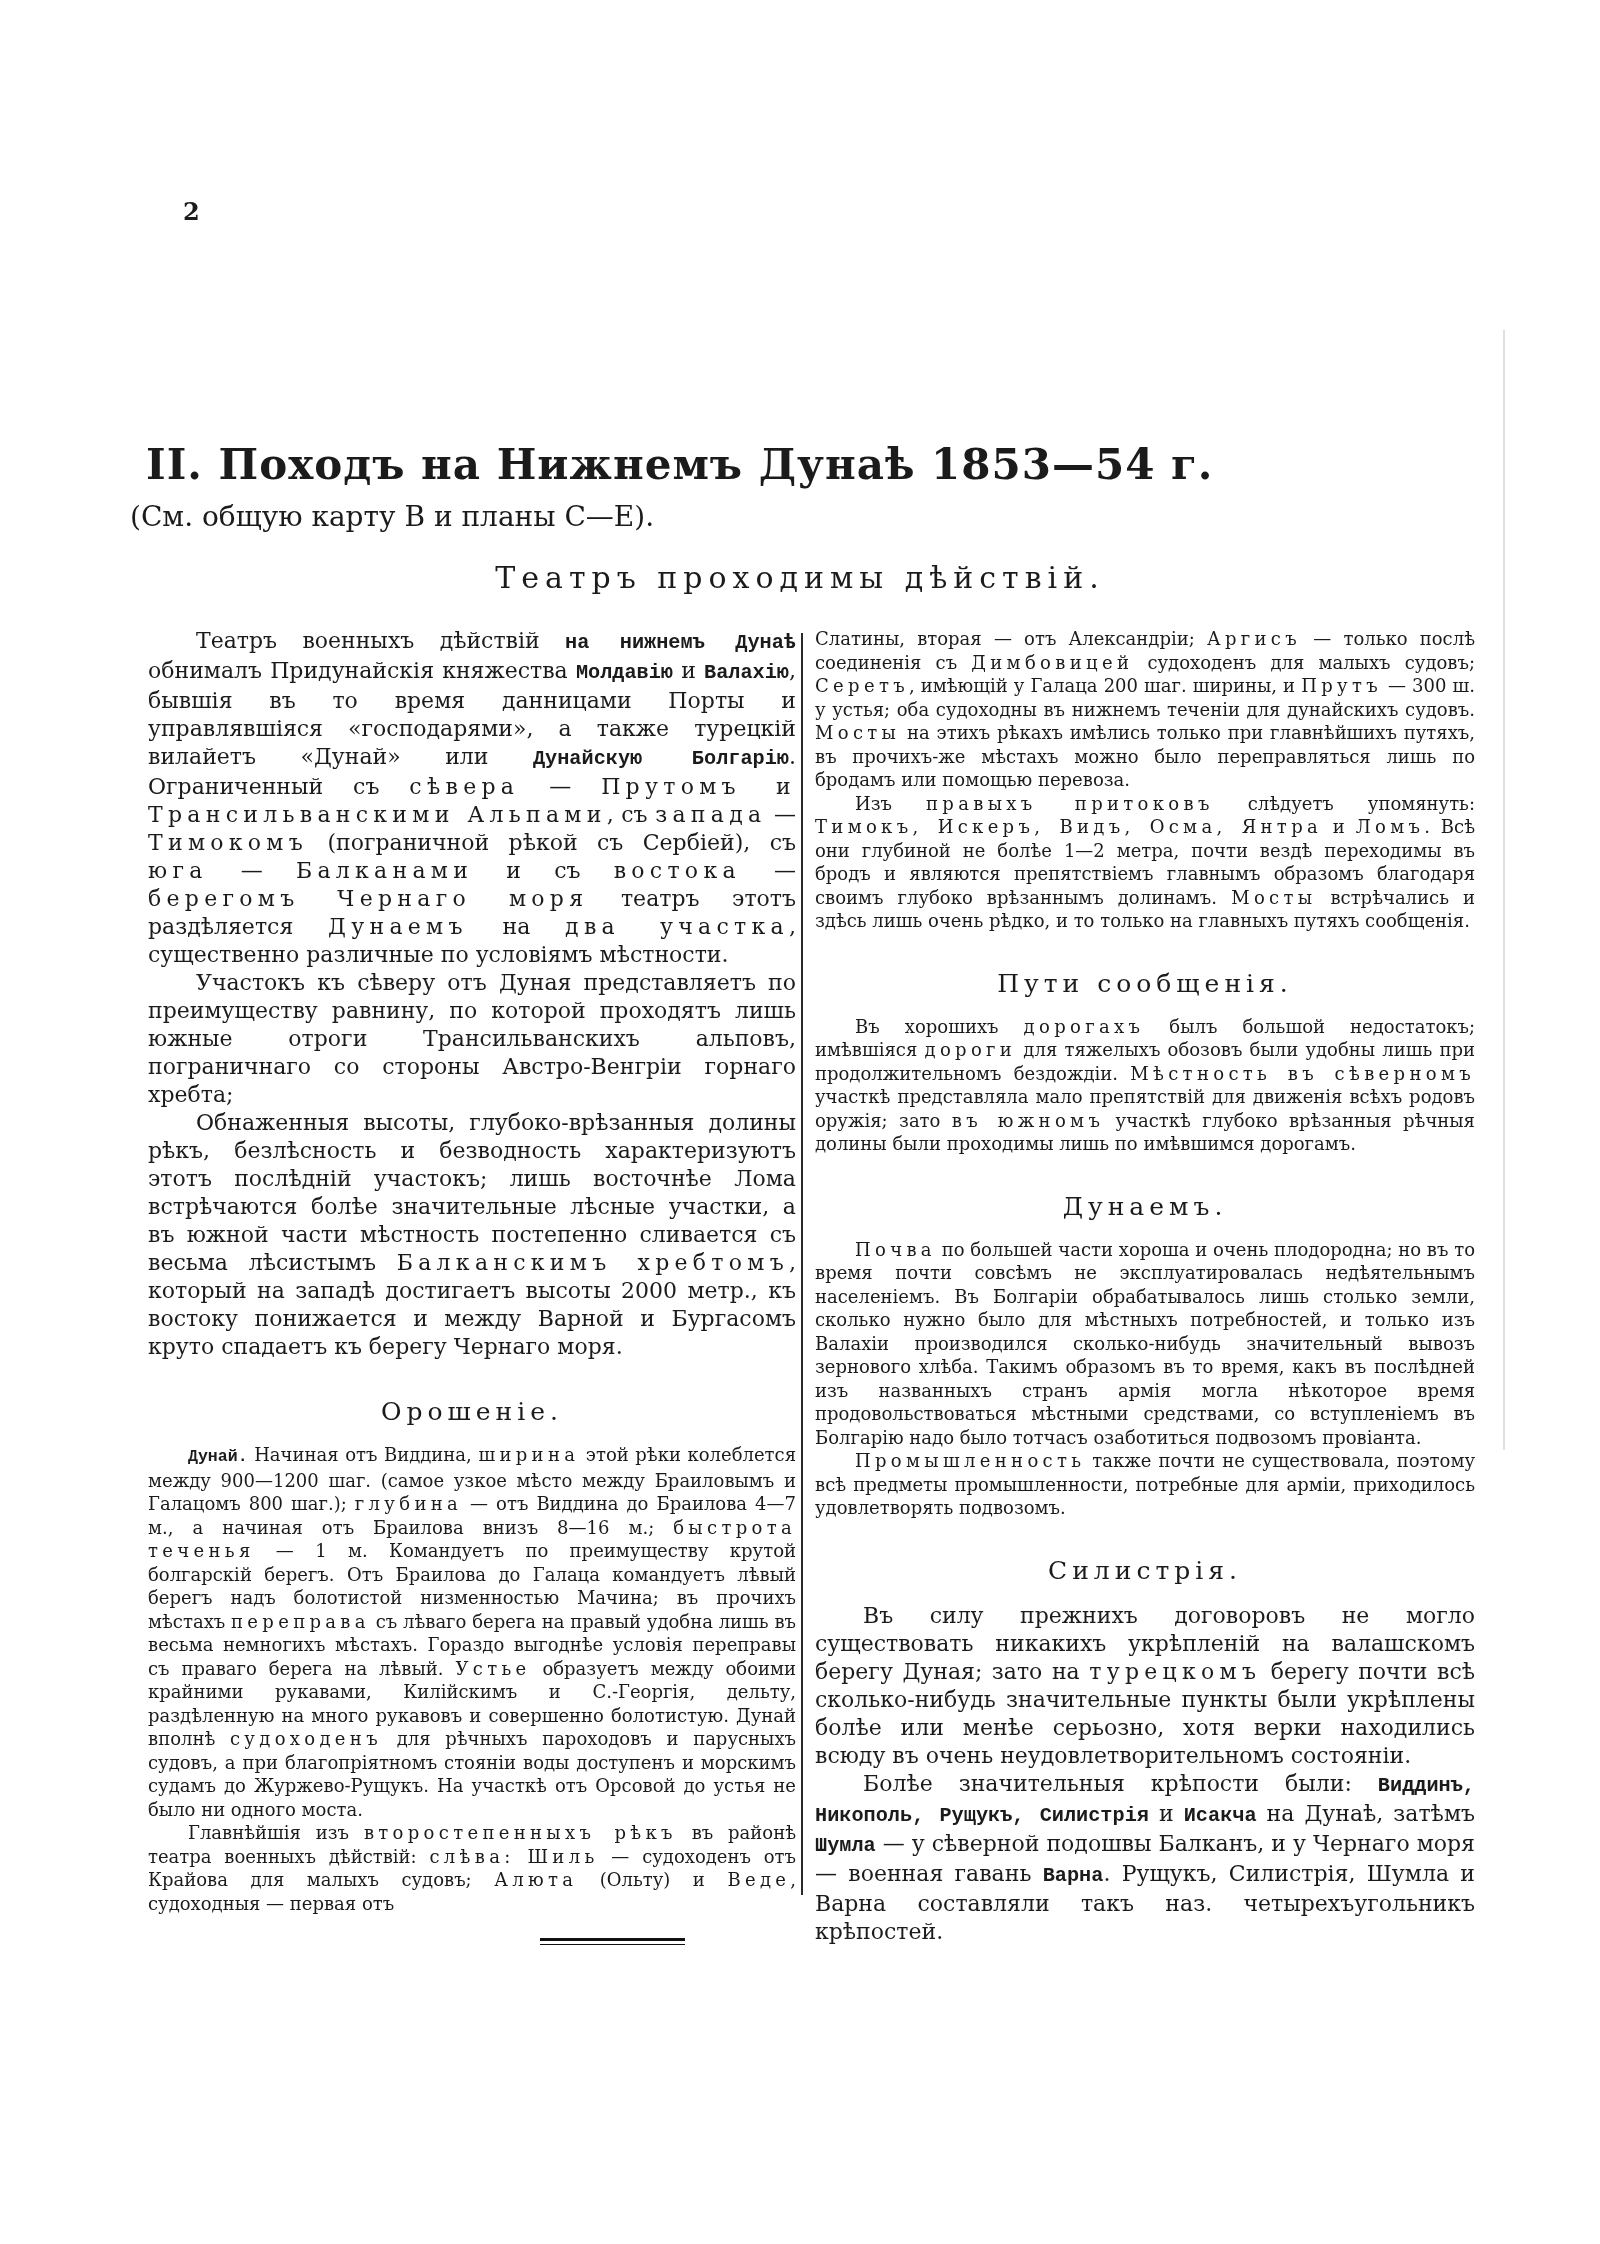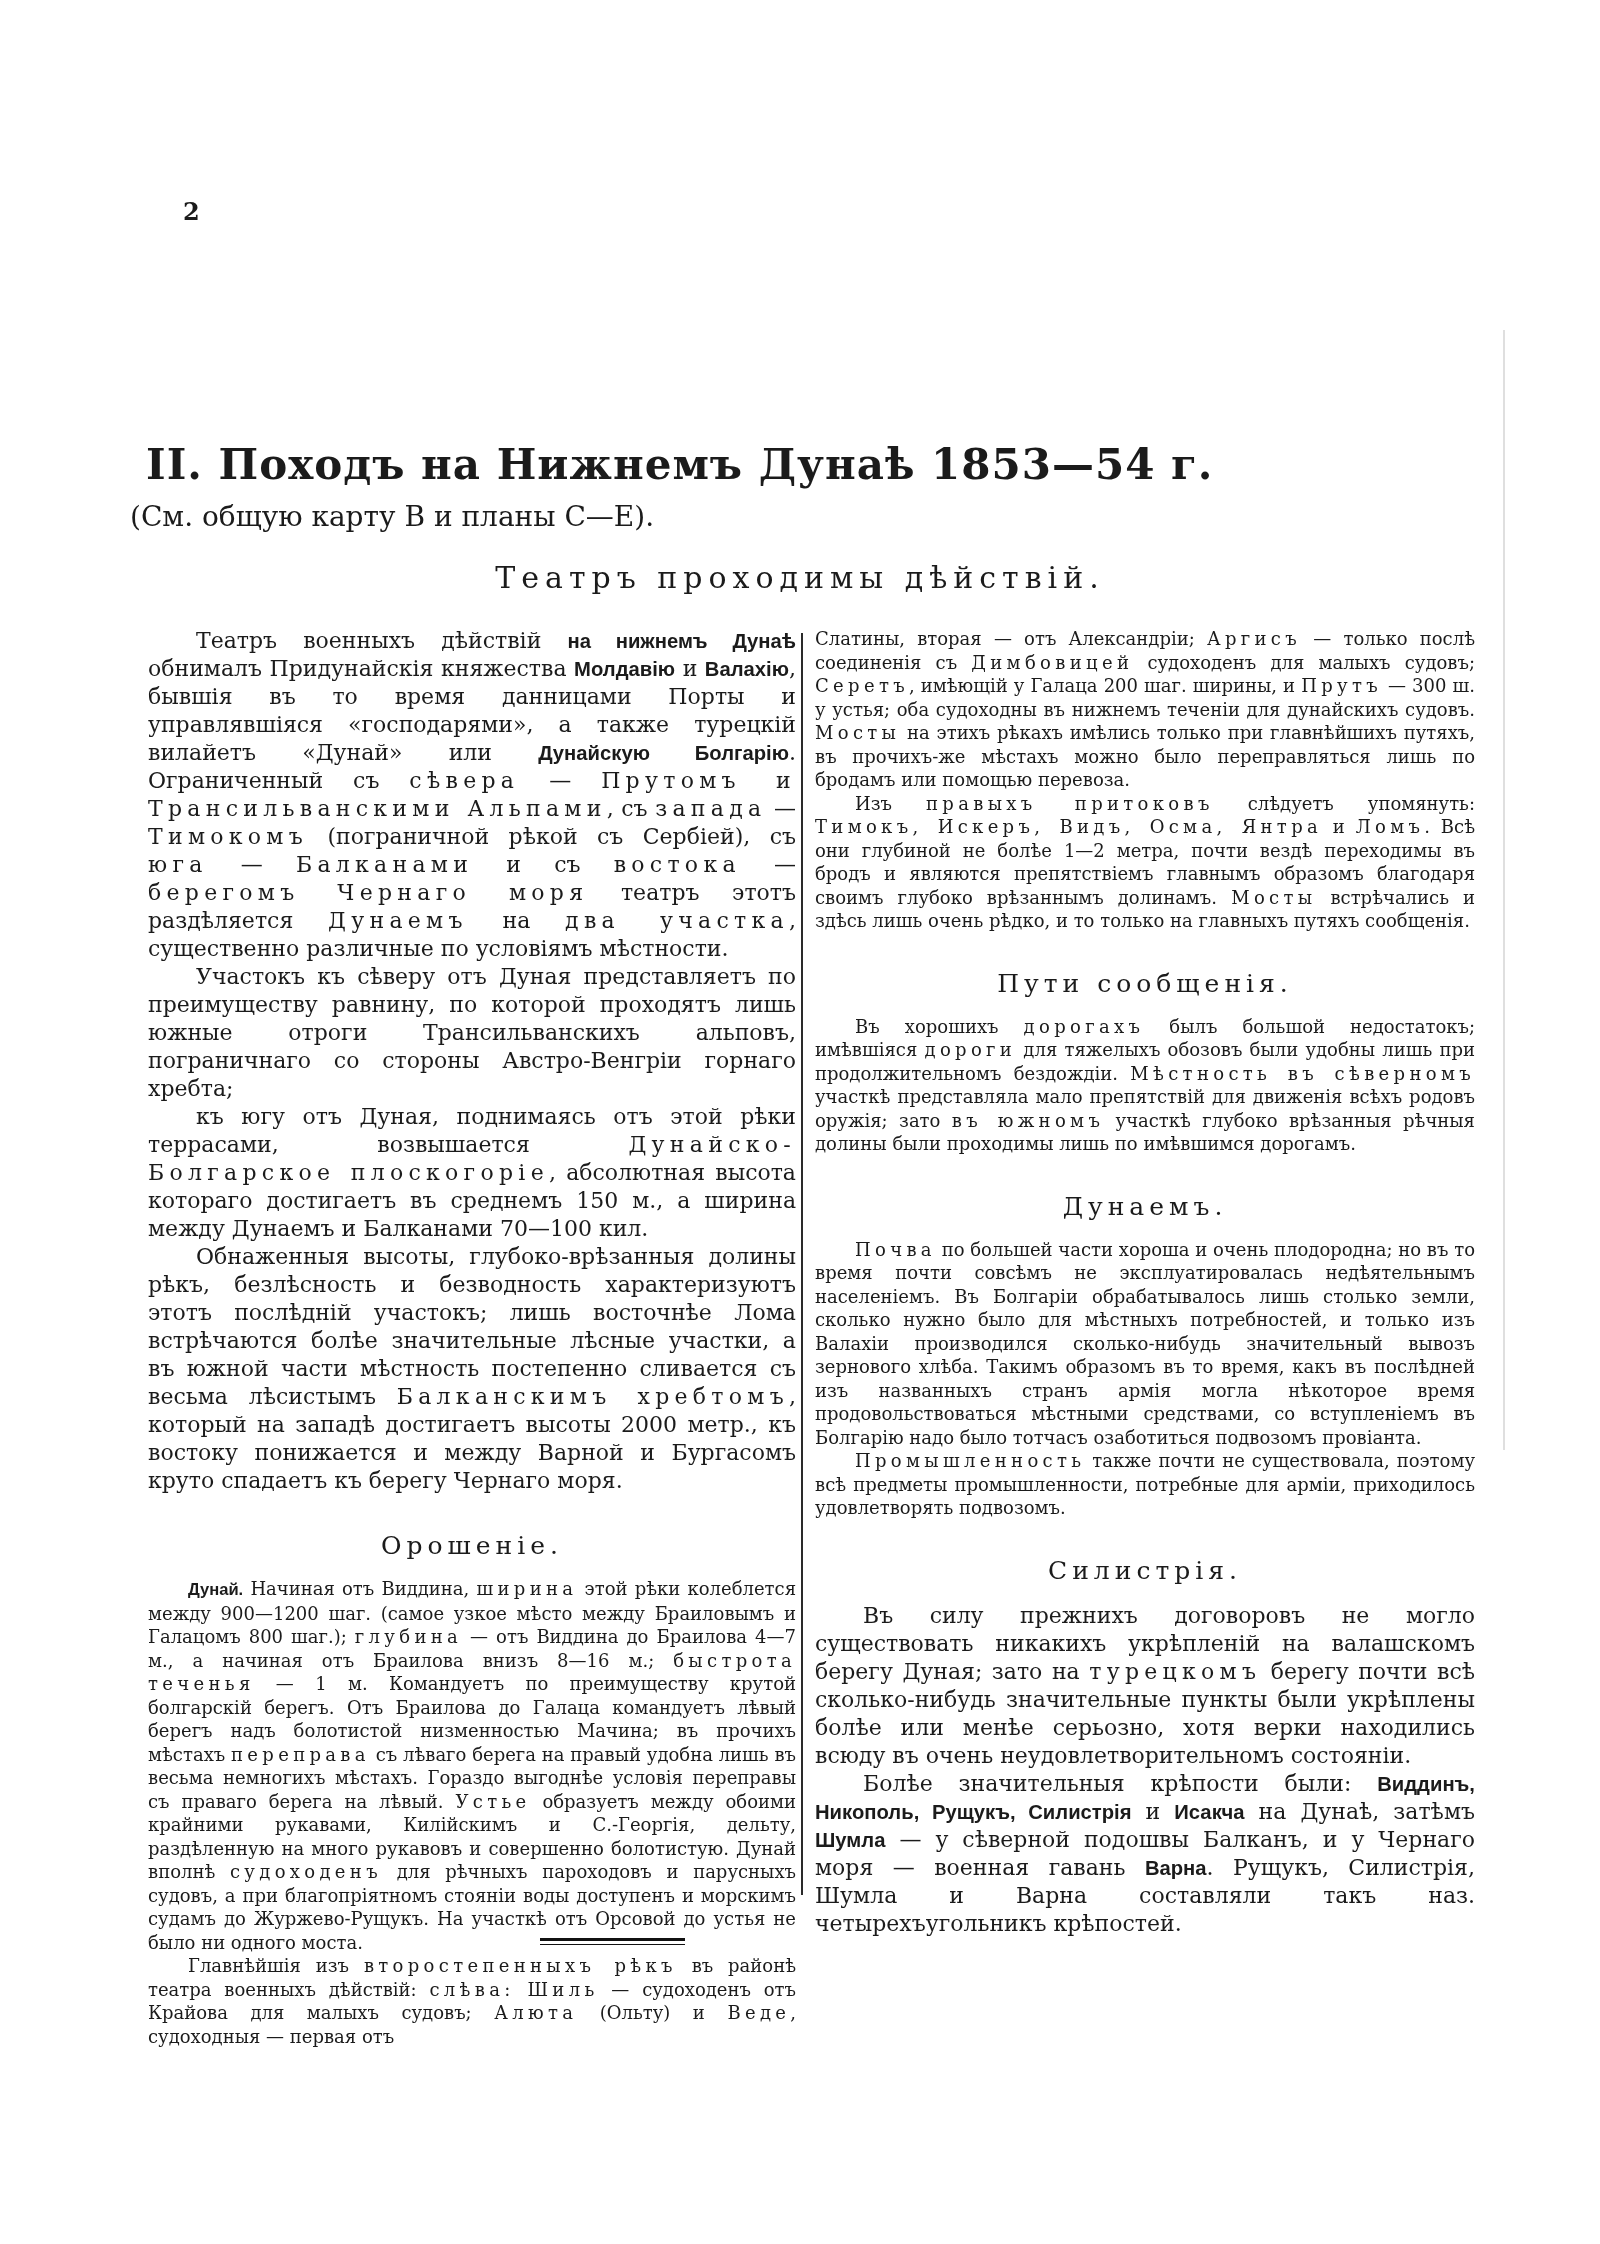--- a/index.html
+++ b/index.html
@@ -71,21 +71,21 @@
   .para {
     margin: 0;
     text-align: justify;
     text-indent: 48px;
   }
   .para.normal { font-size: 22px; line-height: 28px; }
   .para.small  { font-size: 18px; line-height: 23.5px; text-indent: 40px; }
   .para.no-indent { text-indent: 0; }
   .seg-spaced { letter-spacing: 0.24em; }
   .seg-bold {
-    font-family: Liberation Sans, sans-serif;
+    font-family: Liberation Mono, monospace;
     font-weight: bold;
     font-size: 0.92em;
   }
   .col-heading {
     margin: 36px 0 17px 0;
     text-align: center;
     font-size: 25px;
     font-weight: normal;
     letter-spacing: 5px;
     text-indent: 0;
@@ -114,21 +114,20 @@
 
 <div class="page">
   <div class="page-number">2</div>
   <h1 class="title">II. Походъ на Нижнемъ Дунаѣ 1853—54 г.</h1>
   <div class="subtitle">(См. общую карту B и планы C—E).</div>
   <h2 class="section-heading">Театръ проходимы дѣйствій.</h2>
 
   <div class="column column-left">
       <p class="para normal"><span class="seg-plain">Театръ военныхъ дѣйствій </span><span class="seg-bold">на нижнемъ Дунаѣ</span><span class="seg-plain"> обнималъ Придунайскія княжества </span><span class="seg-bold">Молдавію</span><span class="seg-plain"> и </span><span class="seg-bold">Валахію</span><span class="seg-plain">, бывшія въ то время данницами Порты и управлявшіяся «господарями», а также турецкій вилайетъ «Дунай» или </span><span class="seg-bold">Дунайскую Болгарію</span><span class="seg-plain">. Ограниченный съ </span><span class="seg-spaced">сѣвера</span><span class="seg-plain"> — </span><span class="seg-spaced">Прутомъ и Трансильванскими Альпами</span><span class="seg-plain">, съ </span><span class="seg-spaced">запада</span><span class="seg-plain"> — </span><span class="seg-spaced">Тимокомъ</span><span class="seg-plain"> (пограничной рѣкой съ Сербіей), съ </span><span class="seg-spaced">юга</span><span class="seg-plain"> — </span><span class="seg-spaced">Балканами</span><span class="seg-plain"> и съ </span><span class="seg-spaced">востока</span><span class="seg-plain"> — </span><span class="seg-spaced">берегомъ Чернаго моря</span><span class="seg-plain"> театръ этотъ раздѣляется </span><span class="seg-spaced">Дунаемъ</span><span class="seg-plain"> на </span><span class="seg-spaced">два участка</span><span class="seg-plain">, существенно различные по условіямъ мѣстности.</span></p>
       <p class="para normal"><span class="seg-plain">Участокъ къ сѣверу отъ Дуная представляетъ по преимуществу равнину, по которой проходятъ лишь южные отроги Трансильванскихъ альповъ, пограничнаго со стороны Австро-Венгріи горнаго хребта;</span></p>
-      <p class="para normal"><span class="seg-plain">къ югу отъ Дуная, поднимаясь отъ этой рѣки террасами, возвышается </span><span class="seg-spaced">Дунайско-Болгарское плоскогоріе</span><span class="seg-plain">, абсолютная высота котораго достигаетъ въ среднемъ 150 м., а ширина между Дунаемъ и Балканами 70—100 кил.</span></p>
       <p class="para normal"><span class="seg-plain">Обнаженныя высоты, глубоко-врѣзанныя долины рѣкъ, безлѣсность и безводность характеризуютъ этотъ послѣдній участокъ; лишь восточнѣе Лома встрѣчаются болѣе значительные лѣсные участки, а въ южной части мѣстность постепенно сливается съ весьма лѣсистымъ </span><span class="seg-spaced">Балканскимъ хребтомъ</span><span class="seg-plain">, который на западѣ достигаетъ высоты 2000 метр., къ востоку понижается и между Варной и Бургасомъ круто спадаетъ къ берегу Чернаго моря.</span></p>
       <h3 class="col-heading">Орошеніе.</h3>
       <p class="para small"><span class="seg-bold">Дунай.</span><span class="seg-plain"> Начиная отъ Виддина, </span><span class="seg-spaced">ширина</span><span class="seg-plain"> этой рѣки колеблется между 900—1200 шаг. (самое узкое мѣсто между Браиловымъ и Галацомъ 800 шаг.); </span><span class="seg-spaced">глубина</span><span class="seg-plain"> — отъ Виддина до Браилова 4—7 м., а начиная отъ Браилова внизъ 8—16 м.; </span><span class="seg-spaced">быстрота теченья</span><span class="seg-plain"> — 1 м. Командуетъ по преимуществу крутой болгарскій берегъ. Отъ Браилова до Галаца командуетъ лѣвый берегъ надъ болотистой низменностью Мачина; въ прочихъ мѣстахъ </span><span class="seg-spaced">переправа</span><span class="seg-plain"> съ лѣваго берега на правый удобна лишь въ весьма немногихъ мѣстахъ. Гораздо выгоднѣе условія переправы съ праваго берега на лѣвый. </span><span class="seg-spaced">Устье</span><span class="seg-plain"> образуетъ между обоими крайними рукавами, Килійскимъ и С.-Георгія, дельту, раздѣленную на много рукавовъ и совершенно болотистую. Дунай вполнѣ </span><span class="seg-spaced">судоходенъ</span><span class="seg-plain"> для рѣчныхъ пароходовъ и парусныхъ судовъ, а при благопріятномъ стояніи воды доступенъ и морскимъ судамъ до Журжево-Рущукъ. На участкѣ отъ Орсовой до устья не было ни одного моста.</span></p>
       <p class="para small"><span class="seg-plain">Главнѣйшія изъ </span><span class="seg-spaced">второстепенныхъ рѣкъ</span><span class="seg-plain"> въ районѣ театра военныхъ дѣйствій: </span><span class="seg-spaced">слѣва:</span><span class="seg-plain"> </span><span class="seg-spaced">Шиль</span><span class="seg-plain"> — судоходенъ отъ Крайова для малыхъ судовъ; </span><span class="seg-spaced">Алюта</span><span class="seg-plain"> (Ольту) и </span><span class="seg-spaced">Веде</span><span class="seg-plain">, судоходныя — первая отъ</span></p>
     </div>
   <div class="column-rule"></div>
   <div class="column column-right">
       <p class="para small no-indent"><span class="seg-plain">Слатины, вторая — отъ Александріи; </span><span class="seg-spaced">Аргисъ</span><span class="seg-plain"> — только послѣ соединенія съ </span><span class="seg-spaced">Димбовицей</span><span class="seg-plain"> судоходенъ для малыхъ судовъ; </span><span class="seg-spaced">Серетъ</span><span class="seg-plain">, имѣющій у Галаца 200 шаг. ширины, и </span><span class="seg-spaced">Прутъ</span><span class="seg-plain"> — 300 ш. у устья; оба судоходны въ нижнемъ теченіи для дунайскихъ судовъ. </span><span class="seg-spaced">Мосты</span><span class="seg-plain"> на этихъ рѣкахъ имѣлись только при главнѣйшихъ путяхъ, въ прочихъ-же мѣстахъ можно было переправляться лишь по бродамъ или помощью перевоза.</span></p>
       <p class="para small"><span class="seg-plain">Изъ </span><span class="seg-spaced">правыхъ притоковъ</span><span class="seg-plain"> слѣдуетъ упомянуть: </span><span class="seg-spaced">Тимокъ, Искеръ, Видъ, Осма, Янтра</span><span class="seg-plain"> и </span><span class="seg-spaced">Ломъ</span><span class="seg-plain">. Всѣ они глубиной не болѣе 1—2 метра, почти вездѣ переходимы въ бродъ и являются препятствіемъ главнымъ образомъ благодаря своимъ глубоко врѣзаннымъ долинамъ. </span><span class="seg-spaced">Мосты</span><span class="seg-plain"> встрѣчались и здѣсь лишь очень рѣдко, и то только на главныхъ путяхъ сообщенія.</span></p>
       <h3 class="col-heading">Пути сообщенія.</h3>

